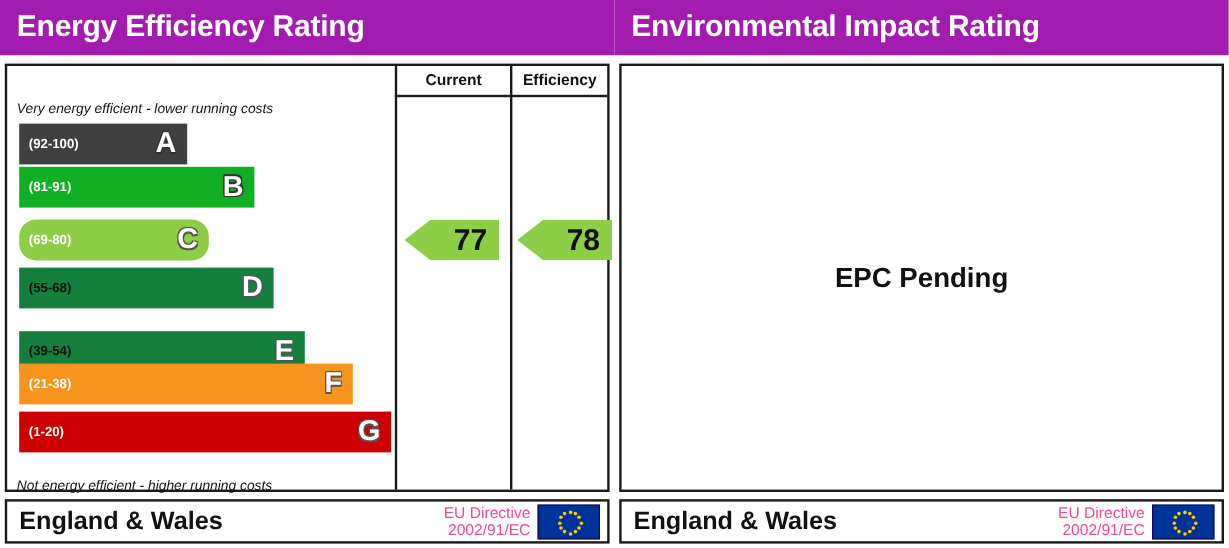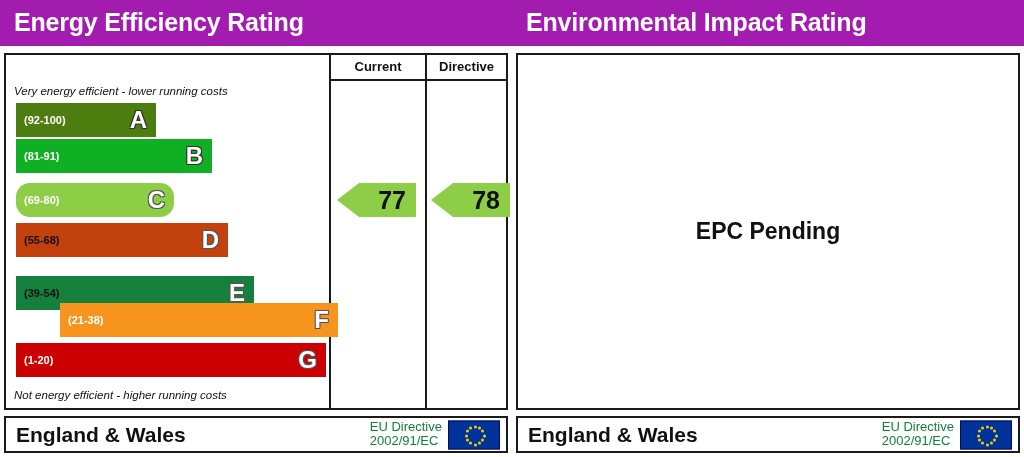--- a/index.html
+++ b/index.html
@@ -14,87 +14,87 @@
   .hdr-txt{position:absolute;left:14px;top:8px;font-size:25px;font-weight:bold;color:#fff;letter-spacing:-.2px;white-space:nowrap;}
 
   .body-box{position:absolute;left:4px;top:53px;width:504px;height:357px;border:2px solid #1a1a1a;background:#fff;box-sizing:border-box;}
   .body-box.plain{border:2px solid #1a1a1a;}
   .vline{position:absolute;top:0;width:2px;background:#1a1a1a;}
   .hline{position:absolute;height:2px;background:#1a1a1a;}
   .colhdr{position:absolute;top:4px;text-align:center;font-size:13px;font-weight:bold;color:#111;}
 
   .note{position:absolute;left:8px;font-size:11.5px;font-style:italic;color:#111;white-space:nowrap;}
   .note.top{top:30px;}
-  .note.bot{top:334px;}
+  .note.bot{top:344px;}
 
   .bar{position:absolute;left:10px;height:34px;box-sizing:border-box;}
   .bar .rng{position:absolute;left:8px;top:50%;transform:translateY(-50%);font-size:11px;font-weight:bold;white-space:nowrap;}
   .bar .ltr{position:absolute;right:9px;top:50%;transform:translateY(-50%);font-size:24px;font-weight:bold;line-height:1;}
   .lt-light{color:#fff;text-shadow:-1px -1px 0 #555,1px -1px 0 #555,-1px 1px 0 #555,1px 1px 0 #555;}
   .lt-dark{color:#fff;text-shadow:-1px -1px 0 #333,1px -1px 0 #333,-1px 1px 0 #333,1px 1px 0 #333;}
   .rng-w{color:#fff;}
   .rng-b{color:#111;}
 
   .arrow{position:absolute;height:34px;display:flex;align-items:center;justify-content:flex-end;
          box-sizing:border-box;padding-right:10px;
          clip-path:polygon(22px 0,100% 0,100% 100%,22px 100%,0 50%);}
   .arrow span{font-size:25px;font-weight:bold;color:#111;line-height:1;margin-left:39px;}
 
   .pending{position:absolute;left:0;top:0;width:100%;height:100%;display:flex;align-items:center;justify-content:center;}
   .pending span{font-size:23px;font-weight:bold;color:#111;}
 
   .foot{position:absolute;left:4px;top:416px;width:504px;height:37px;border:2px solid #1a1a1a;background:#fff;box-sizing:border-box;}
   .foot-region{position:absolute;left:10px;top:50%;transform:translateY(-50%);font-size:21px;font-weight:bold;color:#111;white-space:nowrap;}
-  .foot-dir{position:absolute;right:64px;top:50%;transform:translateY(-50%);font-size:13px;color:#15803d;line-height:1.12;}
+  .foot-dir{position:absolute;right:64px;top:50%;transform:translateY(-50%);text-align:right;font-size:13px;color:#ec4899;line-height:1.12;}
   .euflag{position:absolute;right:6px;top:50%;transform:translateY(-50%);width:52px;height:29px;background:#00339a;border:1px solid #0a0a5a;box-sizing:border-box;}
   .star{position:absolute;width:3px;height:3px;background:#ffcc00;border-radius:50%;}
 </style>
 </head>
 <body>
 
 <div class="epc">
 
   <div class="panel left">
     <div class="hdr">
       <div class="hdr-txt">Energy Efficiency Rating</div>
     </div>
 
     <div class="body-box">
 
       <div class="vline" style="left:323px;height:353px;"></div>
       <div class="vline" style="left:419px;height:353px;"></div>
       <div class="hline" style="left:323px;top:24px;width:177px;"></div>
 
       <div class="colhdr" style="left:325px;width:94px;">Current</div>
-      <div class="colhdr" style="left:421px;width:79px;">Directive</div>
+      <div class="colhdr" style="left:421px;width:79px;">Efficiency</div>
 
       <div class="note top">Very energy efficient - lower running costs</div>
       <div class="note bot">Not energy efficient - higher running costs</div>
 
-      <div class="bar" style="top:48px;width:140px;background:#4d7c0f;">
+      <div class="bar" style="top:48px;width:140px;background:#404040;">
         <span class="rng rng-w">(92-100)</span>
         <span class="ltr lt-dark">A</span>
       </div>
       <div class="bar" style="top:84px;width:196px;background:#10b024;padding-left:26px;">
         <span class="rng rng-w">(81-91)</span>
         <span class="ltr lt-dark">B</span>
       </div>
       <div class="bar" style="top:128px;width:158px;background:#8dce46;border-radius:14px;">
         <span class="rng rng-w">(69-80)</span>
         <span class="ltr lt-light">C</span>
       </div>
-      <div class="bar" style="top:168px;width:212px;background:#c2410c;">
+      <div class="bar" style="top:168px;width:212px;background:#15803d;">
         <span class="rng rng-b">(55-68)</span>
         <span class="ltr lt-light">D</span>
       </div>
       <div class="bar" style="top:221px;width:238px;background:#15803d;">
         <span class="rng rng-b">(39-54)</span>
         <span class="ltr lt-light">E</span>
       </div>
-      <div class="bar" style="top:248px;width:278px;background:#f7941e;margin-left:44px;">
+      <div class="bar" style="top:248px;width:278px;background:#f7941e;">
         <span class="rng rng-w">(21-38)</span>
         <span class="ltr lt-light">F</span>
       </div>
       <div class="bar" style="top:288px;width:310px;background:#cc0000;">
         <span class="rng rng-w">(1-20)</span>
         <span class="ltr lt-light">G</span>
       </div>
 
       <div class="arrow" style="left:331px;top:128px;width:79px;background:#8dce46;">
         <span>77</span>

